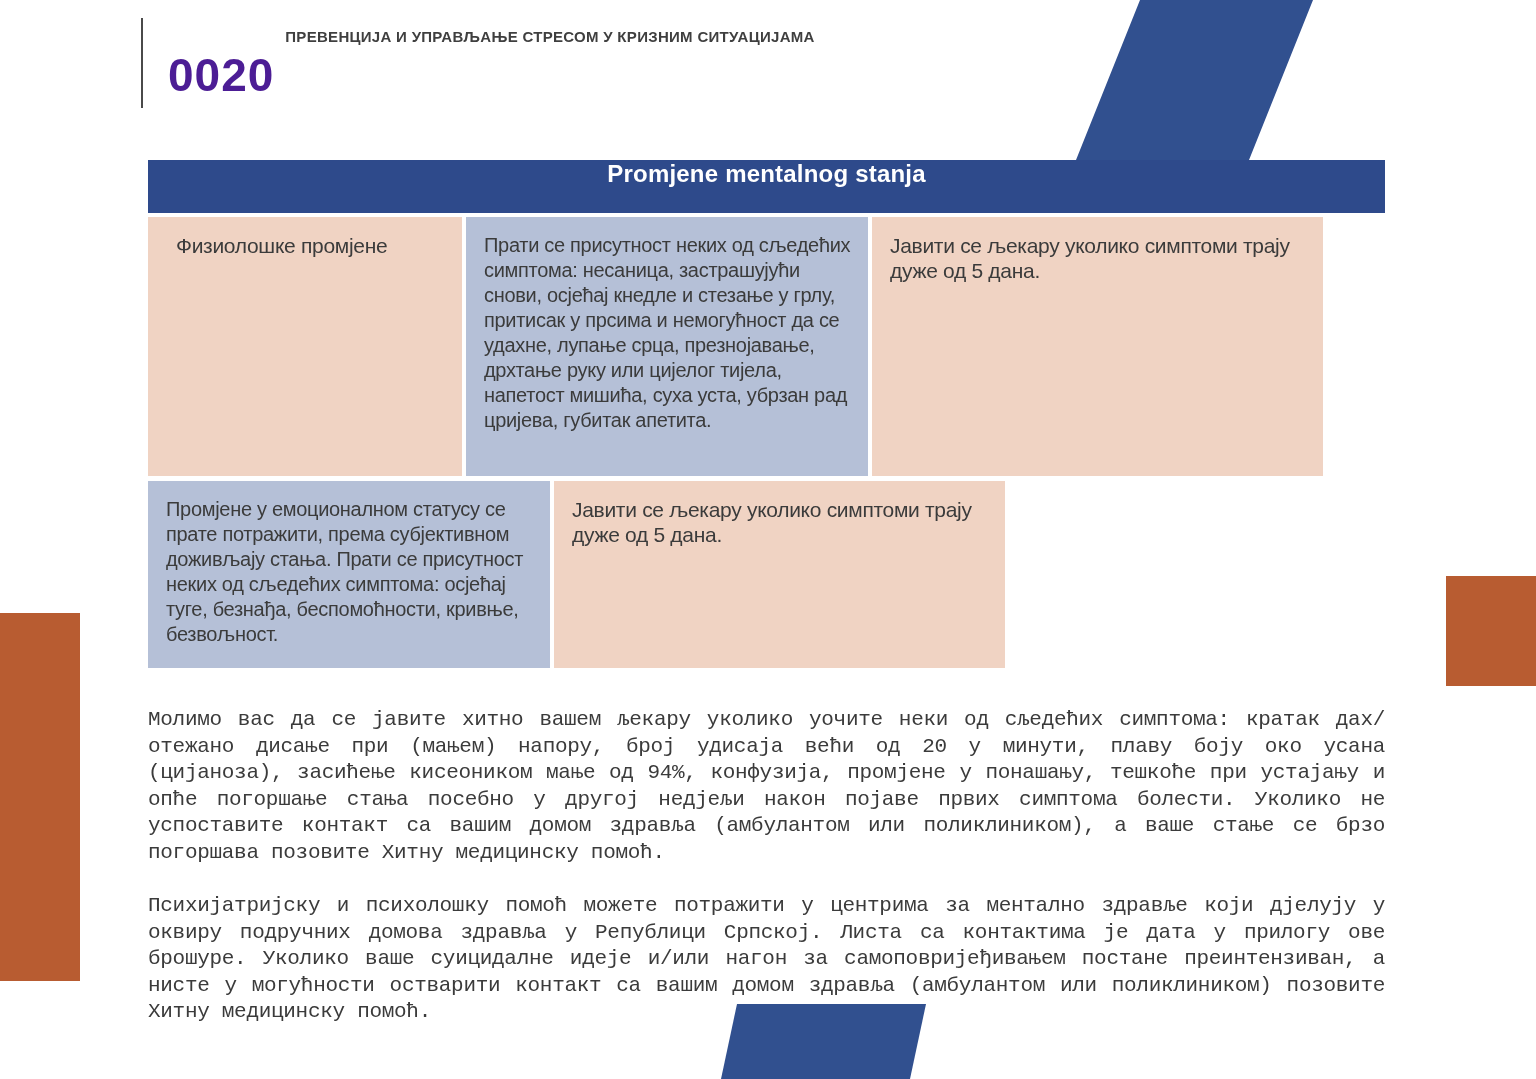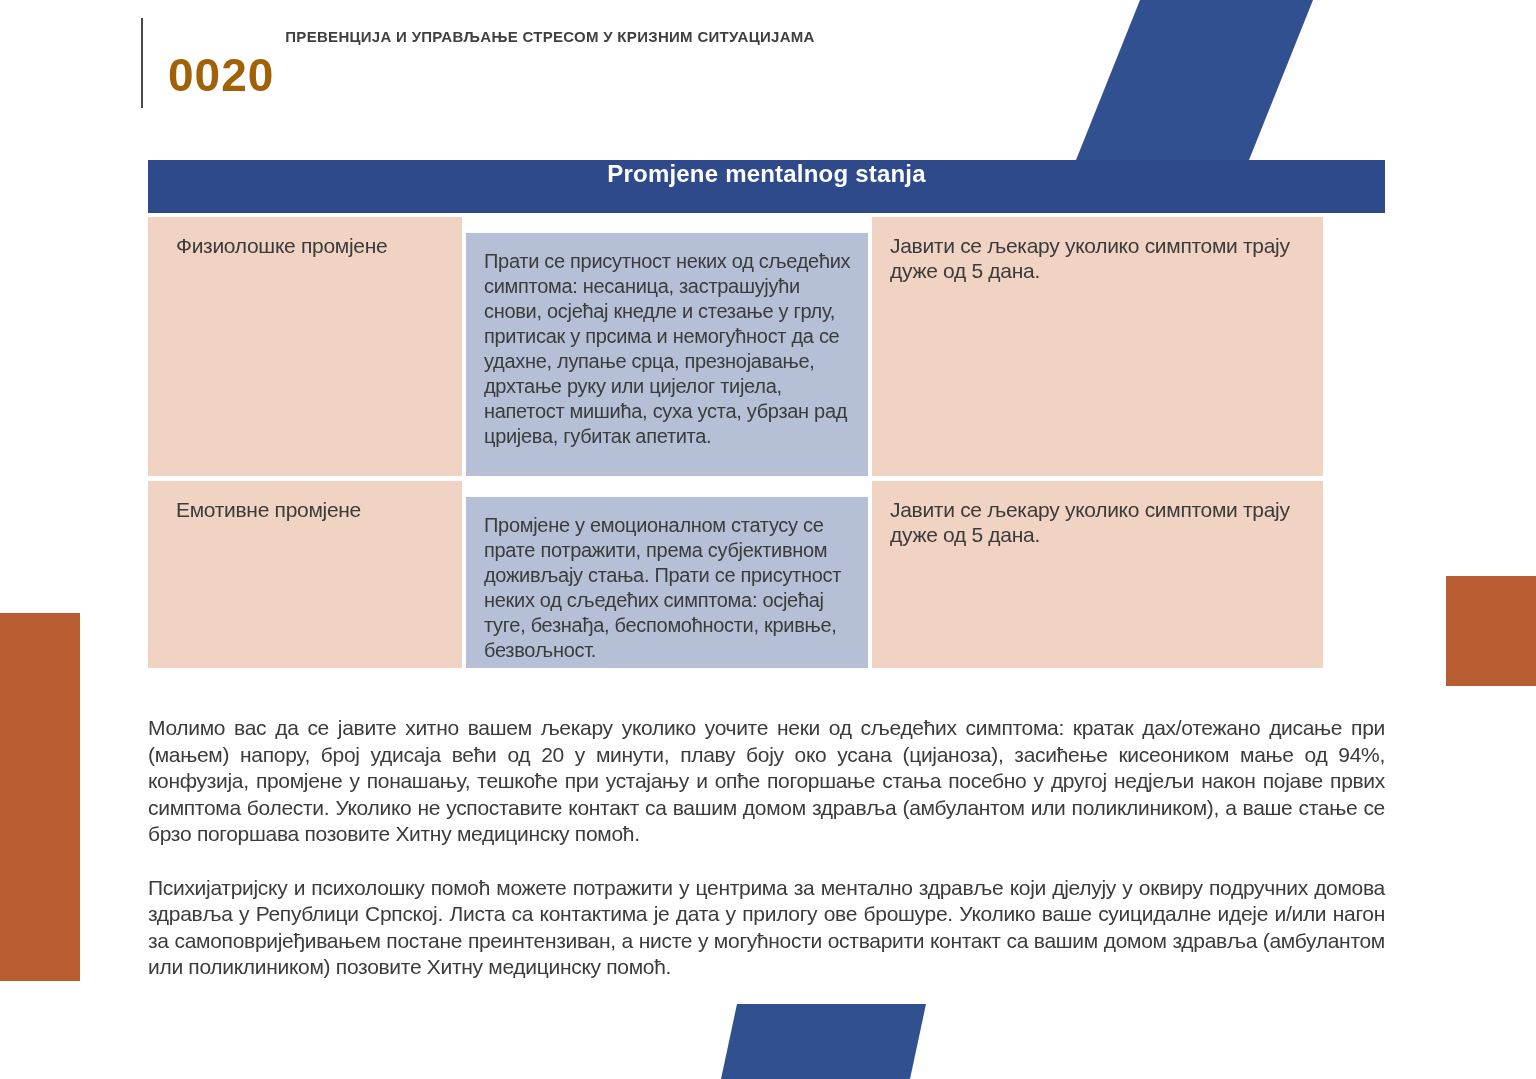--- a/index.html
+++ b/index.html
@@ -13,21 +13,21 @@
   }
 
   
   .vrule{position:absolute;left:141px;top:18px;width:2px;height:90px;background:#4a4a4a;}
   .kicker{
     position:absolute;left:170px;top:28px;width:760px;
     font-size:15px;font-weight:700;letter-spacing:.3px;color:#3f3f3f;text-align:center;
   }
   .pagenum{
     position:absolute;left:168px;top:48px;
-    font-size:46px;font-weight:800;letter-spacing:1px;color:#a16207;
+    font-size:46px;font-weight:800;letter-spacing:1px;color:#4c1d95;
   }
 
   
   .shape{position:absolute;}
   .decor-top{
     left:1076px;top:0;width:237px;height:160px;background:#31508f;
     clip-path:polygon(64px 0, 237px 0, 173px 160px, 0 160px);
   }
   .decor-bottom{
     left:721px;top:1004px;width:205px;height:75px;background:#31508f;
@@ -48,34 +48,34 @@
     display:flex;gap:4px;
   }
   .row-1{top:217px;height:259px;}
   .row-2{top:481px;height:187px;}
   .cell{box-sizing:border-box;font-size:20px;line-height:25px;letter-spacing:-0.3px;color:#3b3b3b;}
   .cell-label{
     width:314px;background:#f0d3c3;padding:16px 16px 0 28px;
     font-size:21px;
   }
   .cell-desc{
-    width:402px;background:#b5c0d7;padding:16px 14px 12px 18px;margin-top:16px;
+    width:402px;background:#b5c0d7;padding:16px 14px 12px 18px;
   }
   .cell-advice{
     width:451px;background:#f0d3c3;padding:16px 18px 12px 18px;
     font-size:21px;
   }
 
   
   .body-text{
     position:absolute;left:148px;top:699px;width:1237px;
     font-size:21px;line-height:26.5px;letter-spacing:-0.3px;color:#3b3b3b;
     text-align:justify;
   }
-  .body-text p{margin:16px 0 27px 0;}
+  .body-text p{margin:8px 0 27px 0;font-family:Liberation Mono, monospace;}
 </style>
 </head>
 <body>
 
 <div class="page">
 
   <div class="shape decor-top"></div>
   <div class="shape decor-bottom"></div>
   <div class="shape orange-left"></div>
   <div class="shape orange-right"></div>
@@ -88,21 +88,20 @@
     <span>Promjene mentalnog stanja</span>
   </div>
 
   <div class="tbl-row row-1">
     <div class="cell cell-label">Физиолошке промјене</div>
     <div class="cell cell-desc">Прати се присутност неких од сљедећих симптома: несаница, застрашујући снови, осјећај кнедле и стезање у грлу, притисак у прсима и немогућност да се удахне, лупање срца, презнојавање, дрхтање руку или цијелог тијела, напетост мишића, суха уста, убрзан рад цријева, губитак апетита.</div>
     <div class="cell cell-advice">Јавити се љекару уколико симптоми трају дуже од 5 дана.</div>
   </div>
 
   <div class="tbl-row row-2">
-    <div class="cell cell-label">Емотивне промјене</div>
     <div class="cell cell-desc">Промјене у емоционалном статусу се прате потражити, према субјективном доживљају стања. Прати се присутност неких од сљедећих симптома: осјећај туге, безнађа, беспомоћности, кривње, безвољност.</div>
     <div class="cell cell-advice">Јавити се љекару уколико симптоми трају дуже од 5 дана.</div>
   </div>
 
   <div class="body-text">
     <p>Молимо вас да се јавите хитно вашем љекару уколико уочите неки од сљедећих симптома: кратак дах/отежано дисање при (мањем) напору, број удисаја већи од 20 у минути, плаву боју око усана (цијаноза), засићење кисеоником мање од 94%, конфузија, промјене у понашању, тешкоће при устајању и опће погоршање стања посебно у другој недјељи након појаве првих симптома болести. Уколико не успоставите контакт са вашим домом здравља (амбулантом или поликлиником), а ваше стање се брзо погоршава позовите Хитну медицинску помоћ.</p>
     <p>Психијатријску и психолошку помоћ можете потражити у центрима за ментално здравље који дјелују у оквиру подручних домова здравља у Републици Српској. Листа са контактима је дата у прилогу ове брошуре. Уколико ваше суицидалне идеје и/или нагон за самоповријеђивањем постане преинтензиван, а нисте у могућности остварити контакт са вашим домом здравља (амбулантом или поликлиником) позовите Хитну медицинску помоћ.</p>
   </div>
 
 </div>

